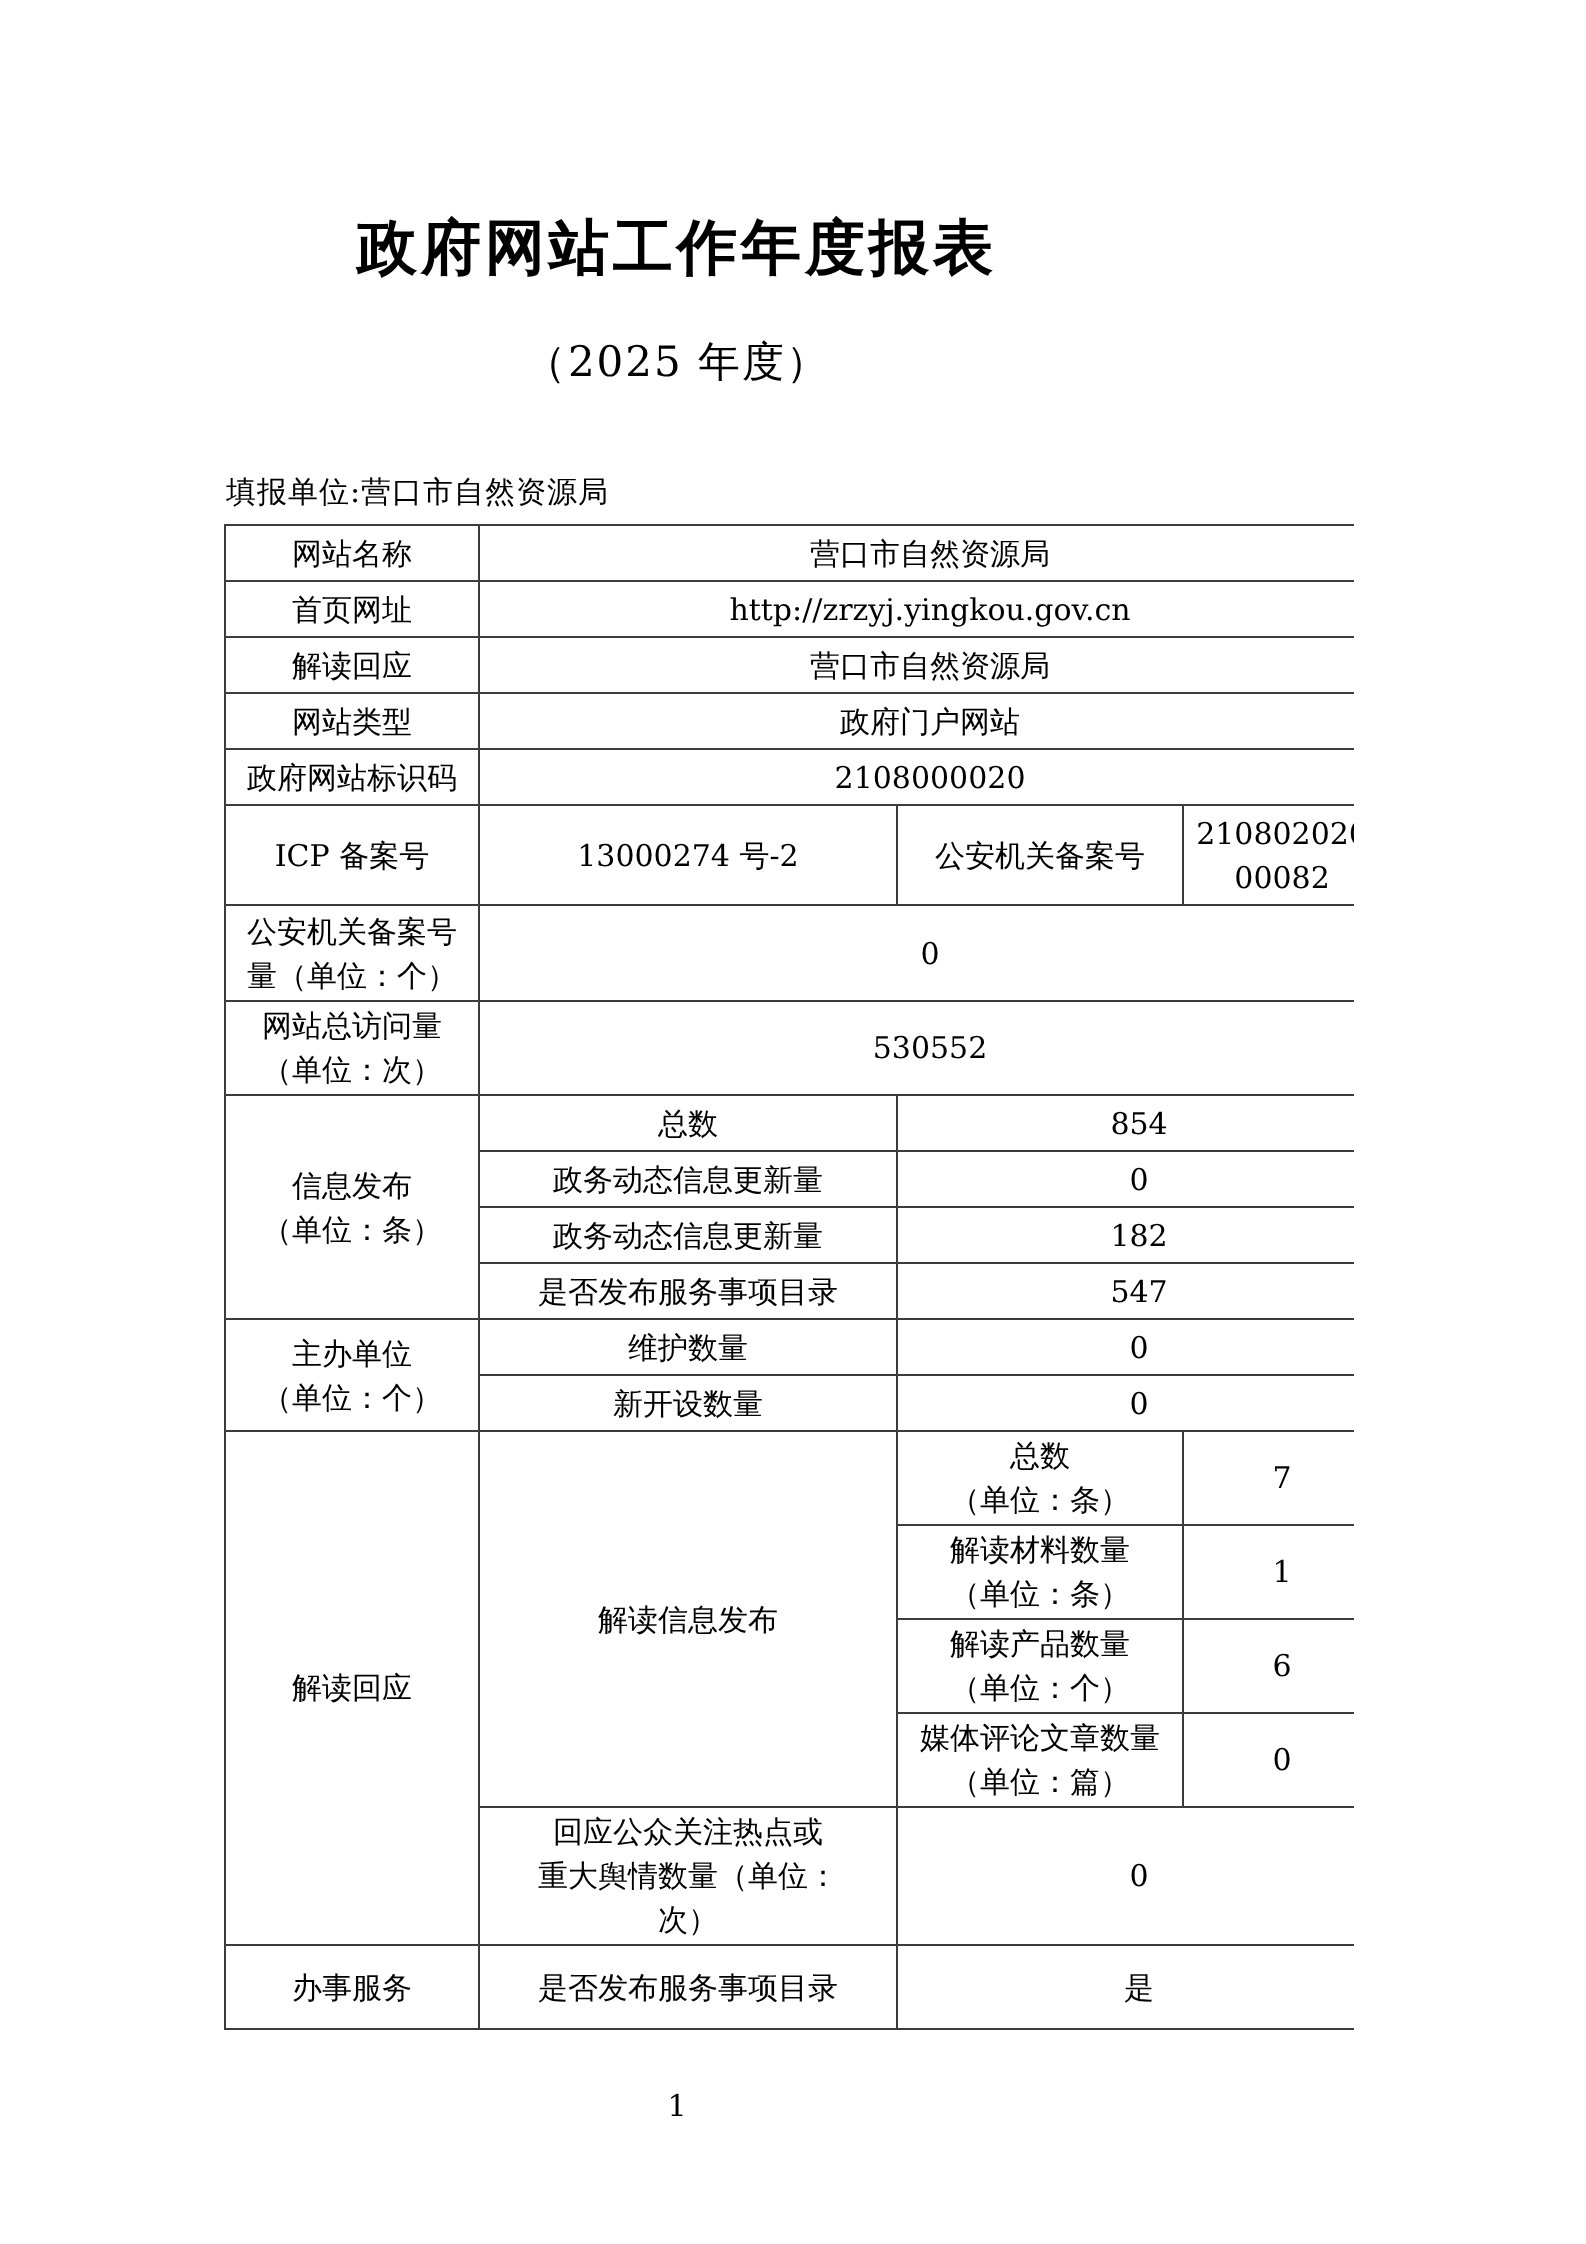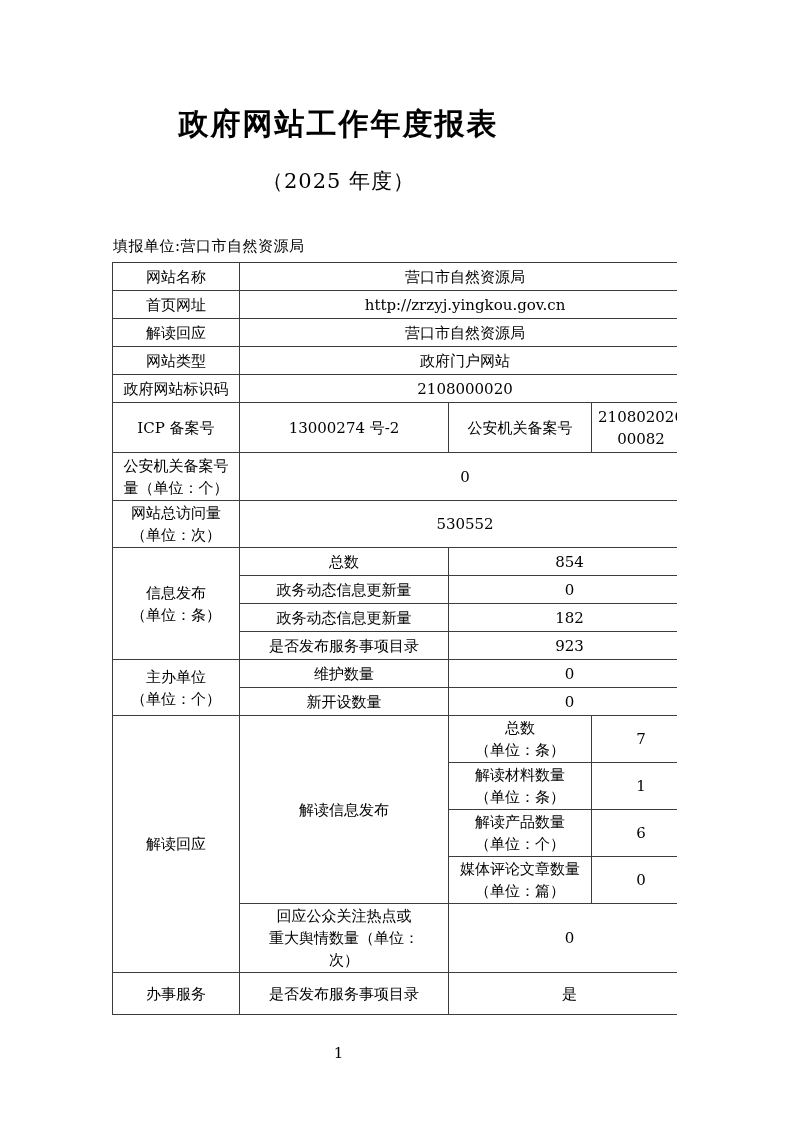--- a/index.html
+++ b/index.html
@@ -127,21 +127,21 @@
     <tr style="height:28px">
       <td>政务动态信息更新量</td>
       <td colspan="2">0</td>
     </tr>
     <tr style="height:28px">
       <td>政务动态信息更新量</td>
       <td colspan="2">182</td>
     </tr>
     <tr style="height:28px">
       <td>是否发布服务事项目录</td>
-      <td colspan="2">923</td>
+      <td colspan="2">547</td>
     </tr>
 
     <tr style="height:28px">
       <td rowspan="2">
         <span class="line">主办单位</span>
         <span class="line">（单位：个）</span>
       </td>
       <td>维护数量</td>
       <td colspan="2">0</td>
     </tr>

